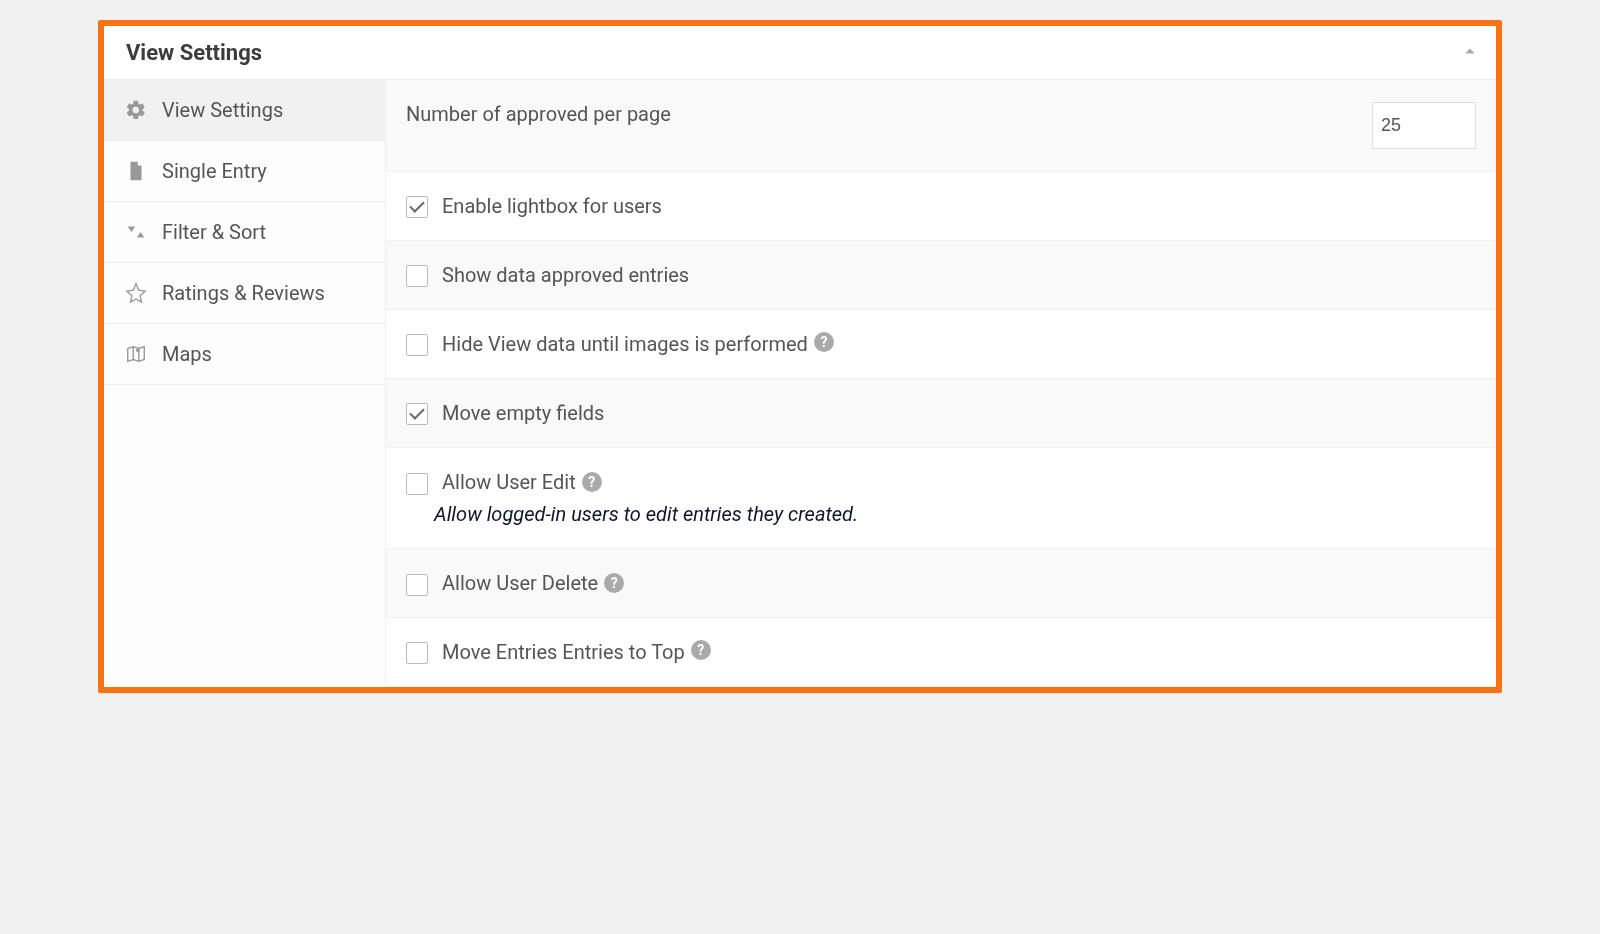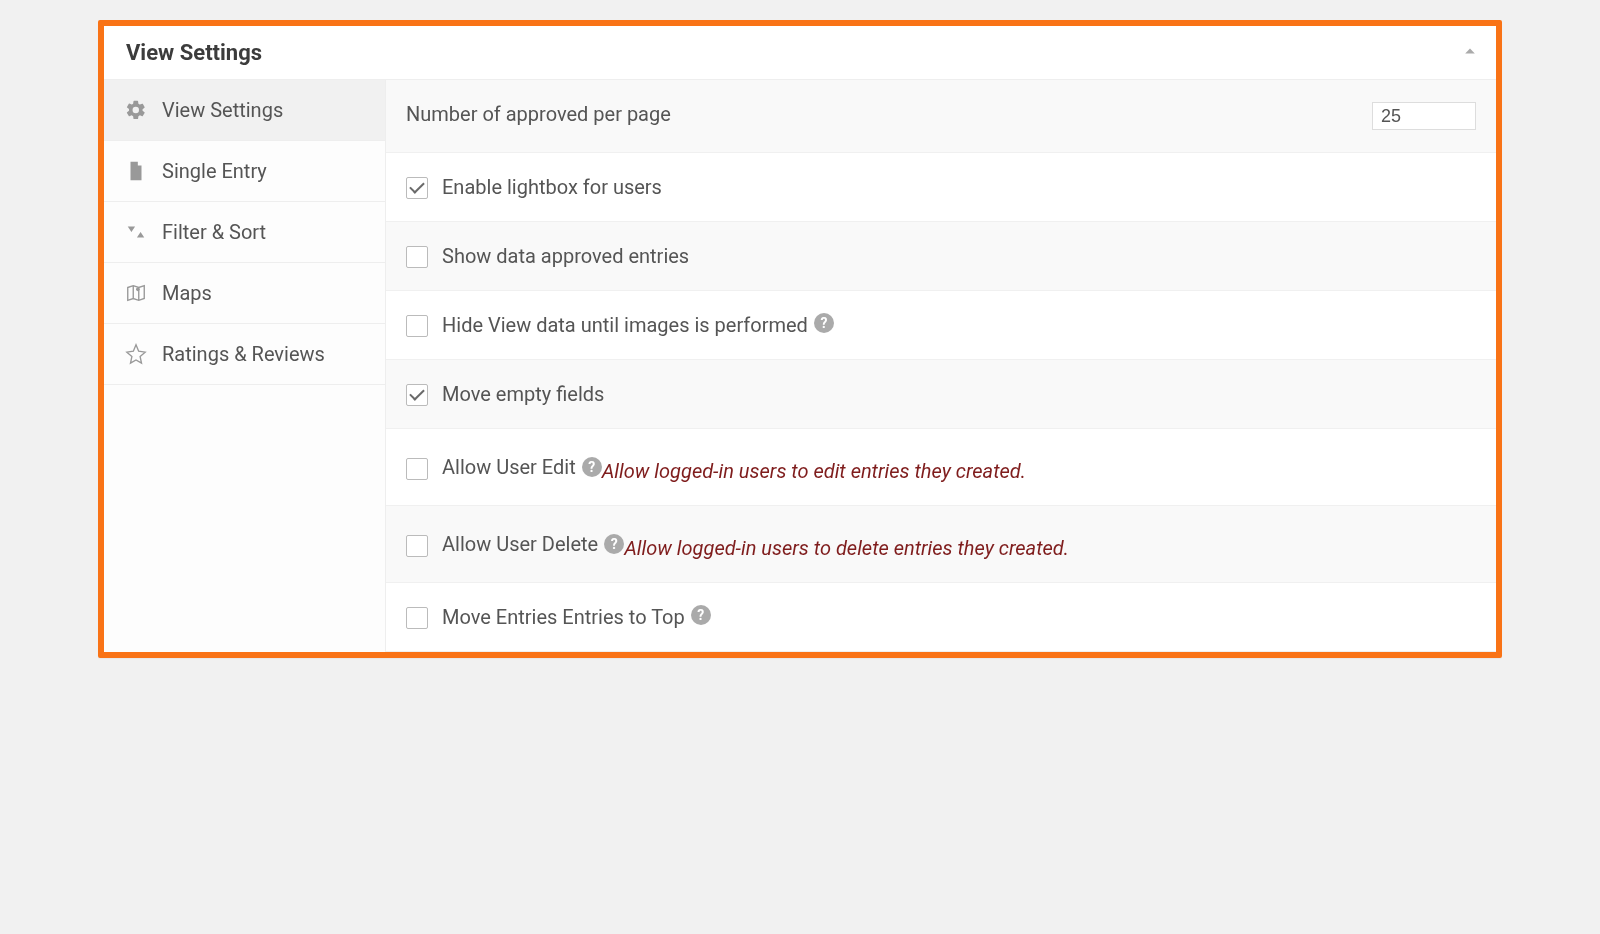--- a/index.html
+++ b/index.html
@@ -77,21 +77,21 @@
     color: #555;
   }
   .row.alt {
     background: #f9f9f9;
   }
   .row-label {
     flex: 1;
   }
   .number-input {
     width: 104px;
-    height: 28px;
+    height: 47px;
     border: 1px solid #ddd;
     background: #fff;
     padding: 0 8px;
     font-size: 18px;
     color: #555;
     text-align: left;
   }
   .chk {
     width: 22px;
     height: 22px;
@@ -124,28 +124,29 @@
     color: #fff;
     font-size: 14px;
     font-weight: 700;
     align-items: center;
     justify-content: center;
     margin-left: 6px;
     vertical-align: middle;
   }
   .desc {
     font-style: italic;
-    color: #7f1d1d;
+    color: #0f172a;
     font-size: 20px;
     margin-top: 8px;
     display: block;
+    margin-left: 28px;
   }
   .checkbox-col {
     display: flex;
-    flex-direction: row;
+    flex-direction: column;
   }
   .checkbox-line {
     display: flex;
     align-items: center;
   }
 </style>
 </head>
 <body>
 
 <div class="panel">
@@ -180,33 +181,33 @@
         <span class="icon">
           <svg viewBox="0 0 24 24">
               <path d="M3 6 L11 6 L7 12 Z M13 18 L21 18 L17 12 Z"></path>
             </svg>
         </span>
         <span>Filter &amp; Sort</span>
       </div>
       <div class="sidebar-item">
         <span class="icon">
           <svg viewBox="0 0 24 24">
+              <path d="M12 2l2.9 6.9L22 10l-5.5 4.8L18 22l-6-3.5L6 22l1.5-7.2L2 10l7.1-1.1z" fill="none" stroke="#999" stroke-width="1.5"></path>
+            </svg>
+        </span>
+        <span>Ratings &amp; Reviews</span>
+      </div>
+      <div class="sidebar-item">
+        <span class="icon">
+          <svg viewBox="0 0 24 24">
               <path d="M3 6l6-2 6 2 6-2v14l-6 2-6-2-6 2z M9 4v14 M15 6v14" fill="none" stroke="#999" stroke-width="1.5"></path>
               <circle cx="14" cy="8" r="2"></circle>
             </svg>
         </span>
         <span>Maps</span>
-      </div>
-      <div class="sidebar-item">
-        <span class="icon">
-          <svg viewBox="0 0 24 24">
-              <path d="M12 2l2.9 6.9L22 10l-5.5 4.8L18 22l-6-3.5L6 22l1.5-7.2L2 10l7.1-1.1z" fill="none" stroke="#999" stroke-width="1.5"></path>
-            </svg>
-        </span>
-        <span>Ratings &amp; Reviews</span>
       </div>
     </div>
 
     <div class="content">
 
       <div class="row alt">
         <div class="row-label">Number of approved per page</div>
         <input type="number" class="number-input" value="25" style="">
       </div>
 
@@ -242,21 +243,20 @@
         </div>
       </div>
 
       <div class="row alt">
         <div class="checkbox-col">
           <div class="checkbox-line">
             <span class="chk"></span>
             <span>Allow User Delete</span>
             <span class="help-icon">?</span>
           </div>
-          <span class="desc">Allow logged-in users to delete entries they created.</span>
         </div>
       </div>
 
       <div class="row">
         <span class="chk"></span>
         <span>Move Entries Entries to Top</span>
         <span class="help-icon">?</span>
       </div>
 
     </div>

